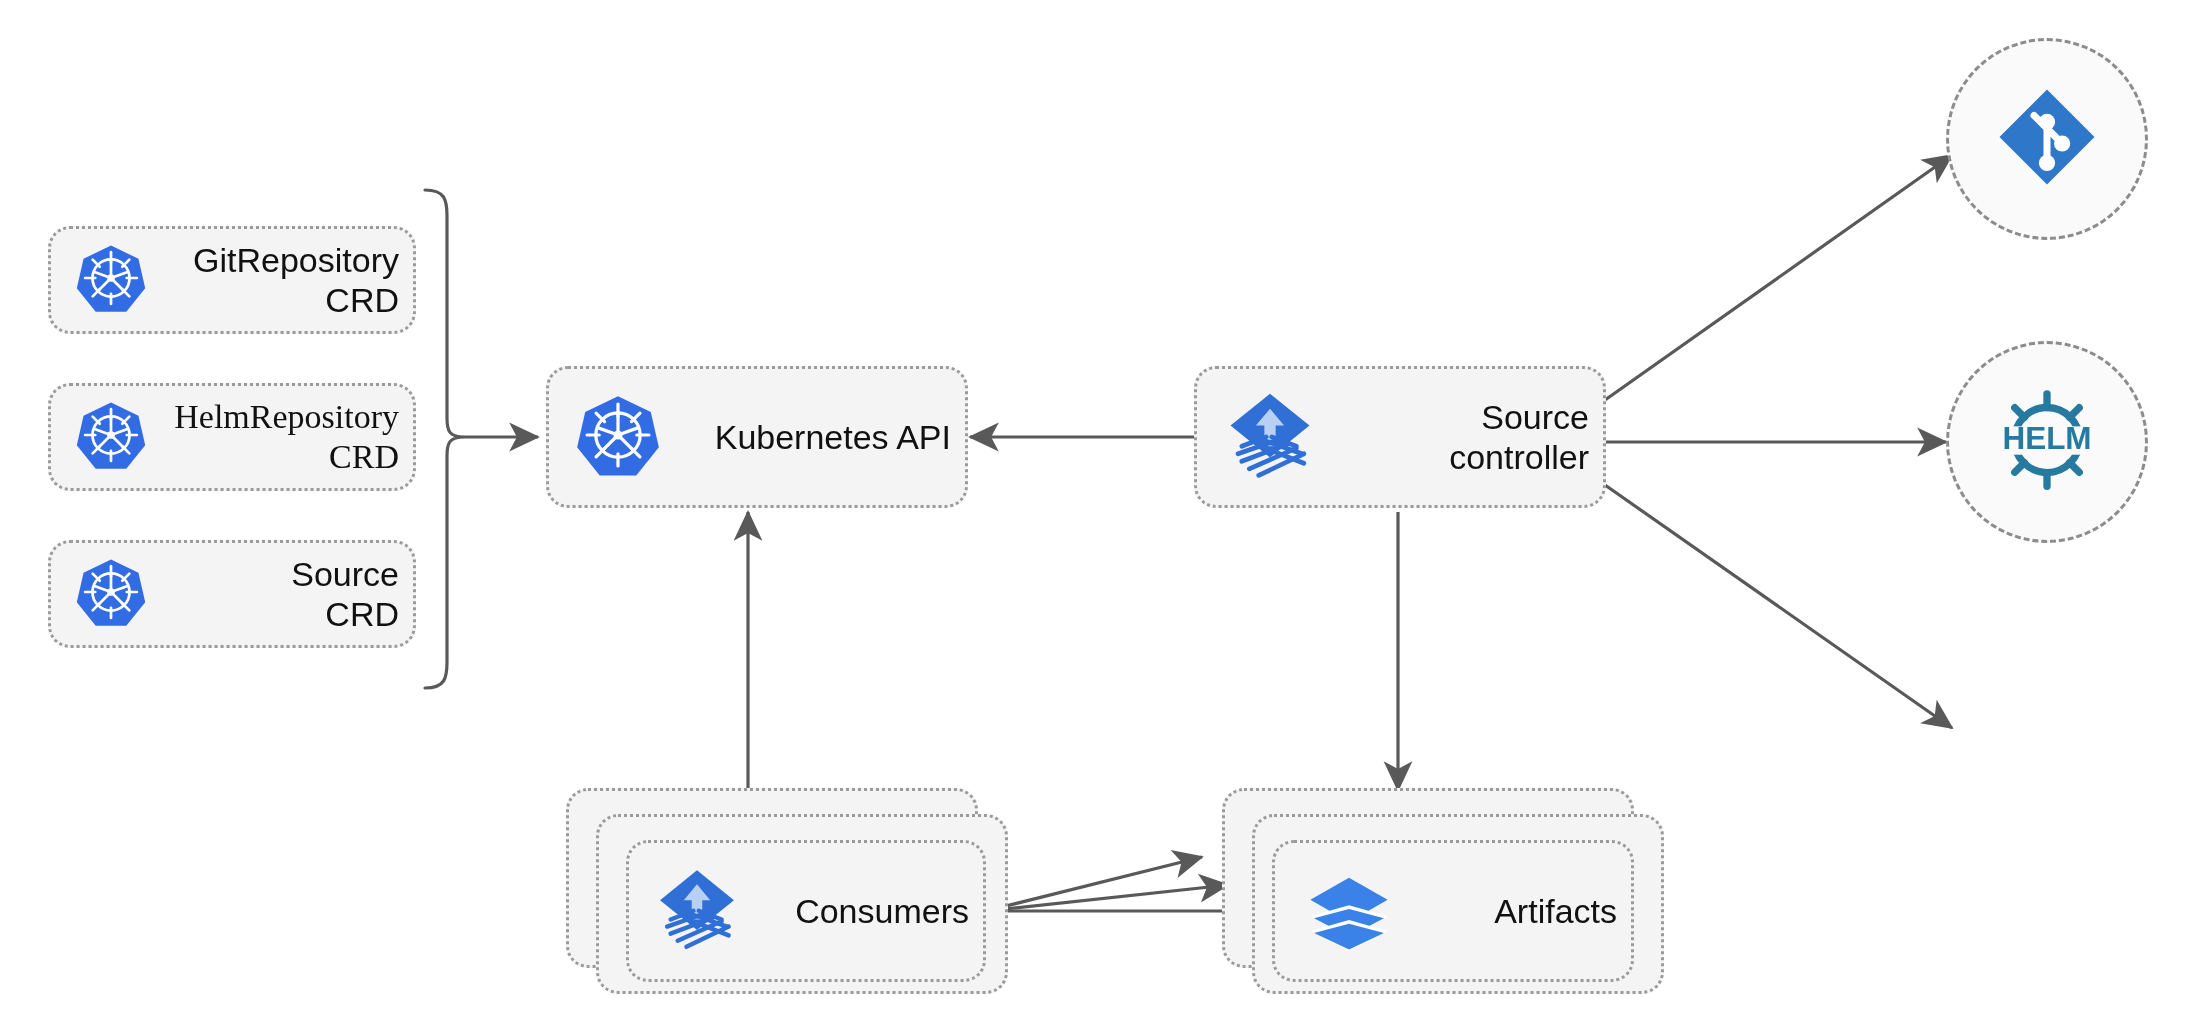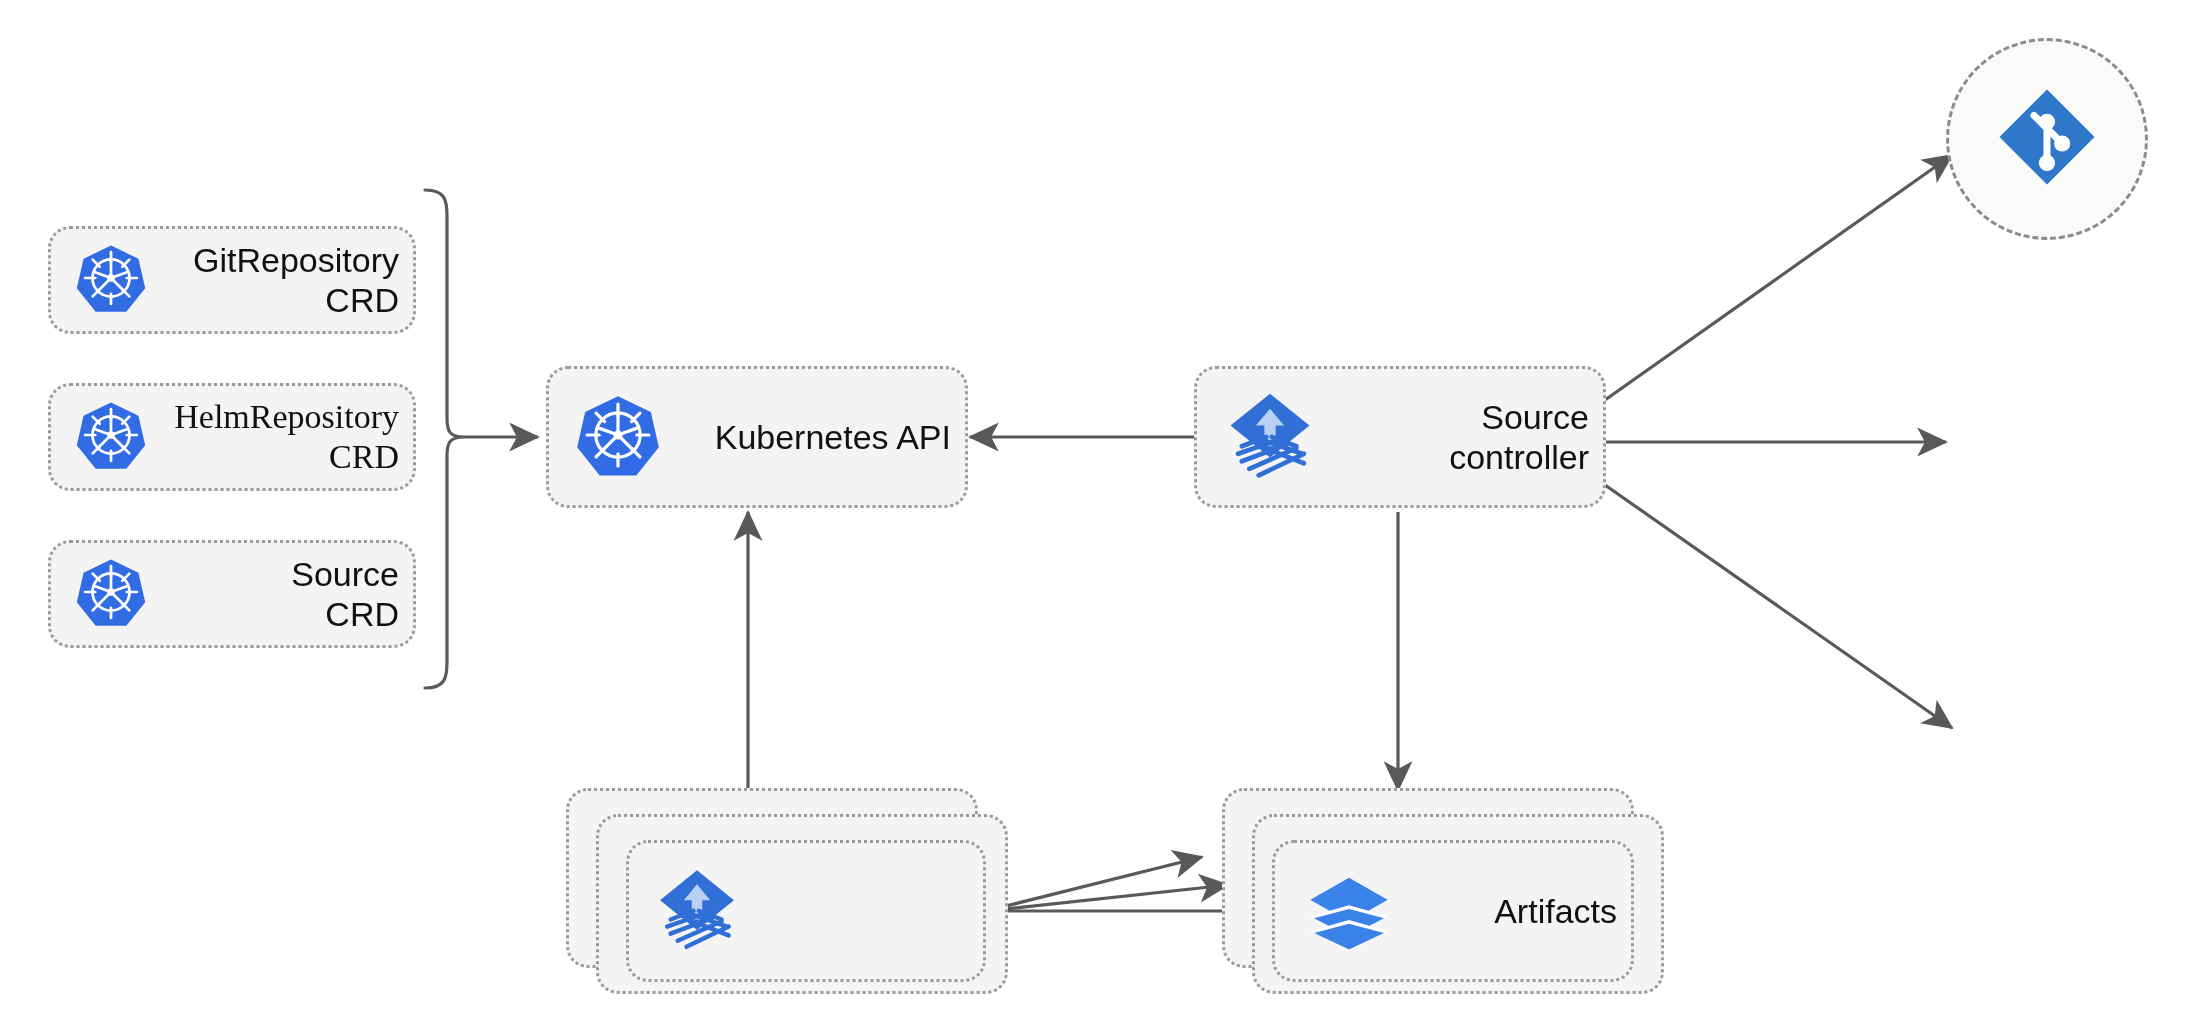--- a/index.html
+++ b/index.html
@@ -263,20 +263,21 @@
           <path d="M28 86 L78 64"></path>
           <path d="M38 93 L86 70"></path>
         </g>
         <g stroke="#2f6fd6" stroke-width="5" stroke-linecap="round" fill="none">
           <path d="M52 52 L78 62"></path>
           <path d="M44 56 L84 70"></path>
           <path d="M40 62 L86 80"></path>
         </g>
       </svg>
     </span>
+    <span class="label">Consumers</span>
   </div>
 
   <div class="stack-ghost" style="left:1222px; top:788px; width:412px; height:180px;"></div>
   <div class="stack-ghost mid" style="left:1252px; top:814px; width:412px; height:180px;"></div>
   <div class="card" style="left:1272px; top:840px; width:362px; height:142px; padding-left:28px;">
     <span class="ico">
       <svg width="92" height="92" viewBox="0 0 100 100">
         <path d="M50 16 L92 40 L50 64 L8 40 Z" fill="#3b82e8"></path>
         <path d="M50 46 L92 58 L50 82 L8 58 Z" fill="#ffffff"></path>
         <path d="M50 50 L88 60 L50 80 L12 60 Z" fill="#3b82e8"></path>
@@ -295,15 +296,32 @@
           <path d="M38 30 L62 54"></path>
           <path d="M50 36 L50 74"></path>
         </g>
         <circle cx="50" cy="36" r="7.5" fill="#ffffff"></circle>
         <circle cx="50" cy="74" r="7.5" fill="#ffffff"></circle>
         <circle cx="64" cy="56" r="7.5" fill="#ffffff"></circle>
       </svg>
     </span>
   </div>
 
+  <div class="circle" style="left:1946px; top:341px; width:202px; height:202px;">
+    <span>
+      <svg width="126" height="126" viewBox="0 0 120 120">
+        <g stroke="#277a9f" stroke-width="7" fill="none" stroke-linecap="round">
+          <circle cx="60" cy="60" r="31"></circle>
+          <line x1="60" y1="16" x2="60" y2="29"></line>
+          <line x1="60" y1="91" x2="60" y2="104"></line>
+          <line x1="29.3" y1="29.3" x2="38.5" y2="38.5"></line>
+          <line x1="81.5" y1="81.5" x2="90.7" y2="90.7"></line>
+          <line x1="90.7" y1="29.3" x2="81.5" y2="38.5"></line>
+          <line x1="38.5" y1="81.5" x2="29.3" y2="90.7"></line>
+        </g>
+        <rect x="14" y="47" width="92" height="27" fill="#fafafa"></rect>
+        <text x="60" y="69" text-anchor="middle" font-family="'Liberation Sans', sans-serif" font-size="30" font-weight="bold" fill="#277a9f">HELM</text>
+      </svg>
+    </span>
+  </div>
 
 
 </div>
 
 </body></html>

